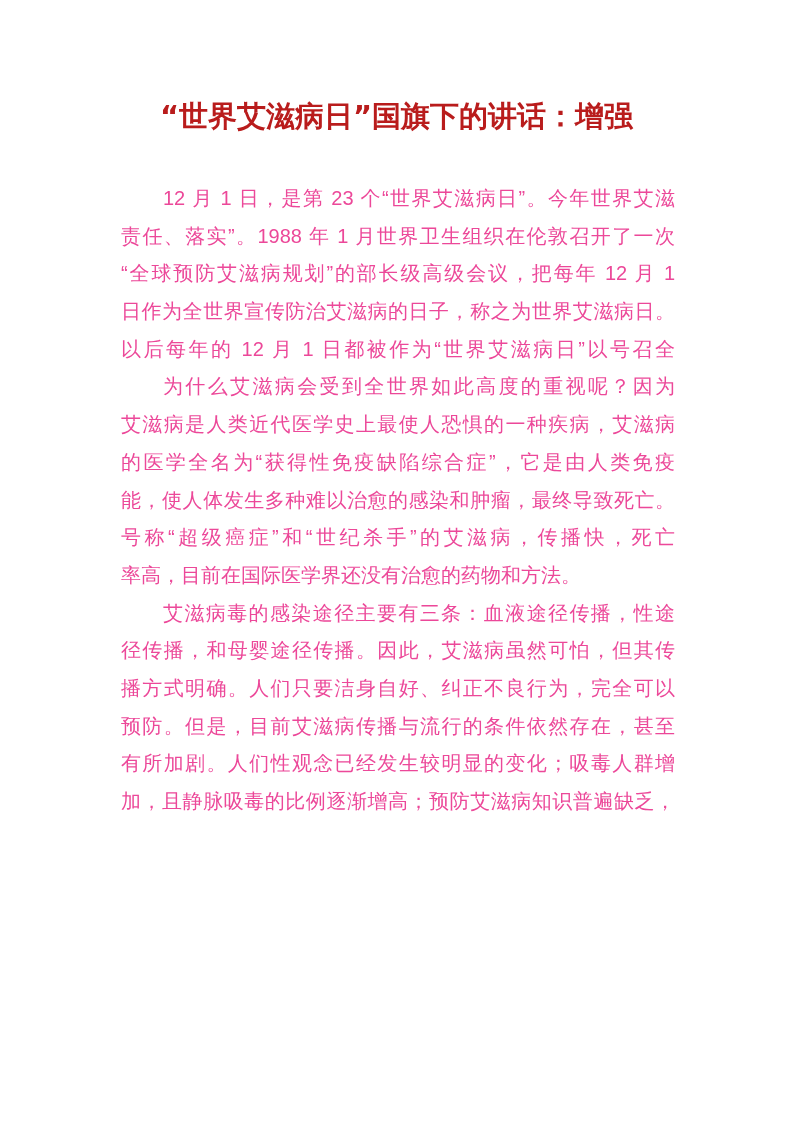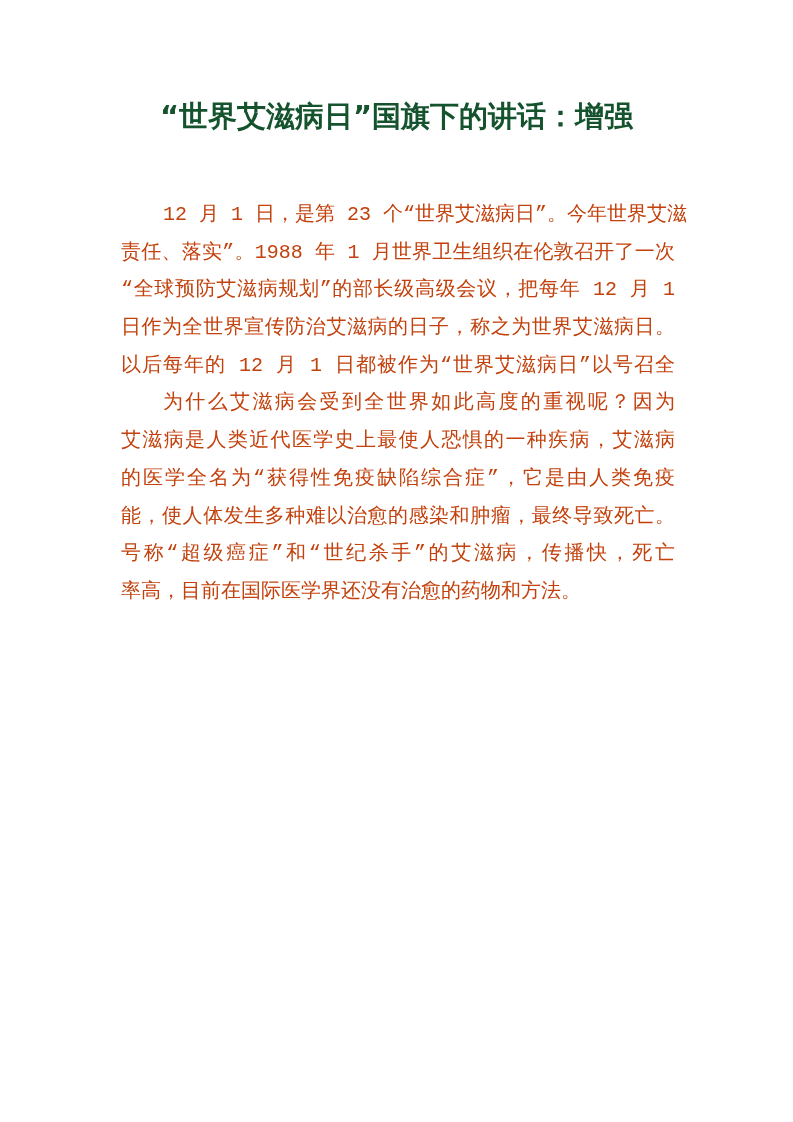--- a/index.html
+++ b/index.html
@@ -6,26 +6,26 @@
     body { width: 793px; height: 1122px; position: relative; overflow: hidden; }
     .page {
       position: absolute; left: 0; top: 0; width: 793px; height: 1122px;
       background: #ffffff; color: #1a1a1a;
     }
     .title {
       position: absolute; left: 100px; width: 593px; top: 94px;
       text-align: center;
       font-family: "DejaVu Sans", "Liberation Sans", sans-serif;
       font-weight: bold; font-size: 29px; line-height: 44px;
-      color: #14532d; margin: 0;
+      color: #b91c1c; margin: 0;
     }
     .body {
-      position: absolute; left: 121px; top: 196px; width: 554px;
-      font-family: Liberation Mono, monospace;
-      font-size: 20px; line-height: 37.7px; color: #c2410c;
+      position: absolute; left: 121px; top: 180px; width: 554px;
+      font-family: Liberation Sans, sans-serif;
+      font-size: 20px; line-height: 37.7px; color: #ec4899;
     }
     .line { display: block; white-space: nowrap; height: 37.7px; }
     .line.indent { padding-left: 42px; }
     .line.justify { text-align: justify; text-align-last: justify; }
   </style>
 </head>
 <body>
 
 <div class="page">
   <h1 class="title">
@@ -41,14 +41,22 @@
       <span class="line justify">以后每年的 12 月 1 日都被作为“世界艾滋病日”以号召全</span>
     </div>
     <div>
       <span class="line indent justify">为什么艾滋病会受到全世界如此高度的重视呢？因为</span>
       <span class="line justify">艾滋病是人类近代医学史上最使人恐惧的一种疾病，艾滋病</span>
       <span class="line justify">的医学全名为“获得性免疫缺陷综合症”，它是由人类免疫</span>
       <span class="line justify">能，使人体发生多种难以治愈的感染和肿瘤，最终导致死亡。</span>
       <span class="line justify">号称“超级癌症”和“世纪杀手”的艾滋病，传播快，死亡</span>
       <span class="line">率高，目前在国际医学界还没有治愈的药物和方法。</span>
     </div>
+    <div>
+      <span class="line indent justify">艾滋病毒的感染途径主要有三条：血液途径传播，性途</span>
+      <span class="line justify">径传播，和母婴途径传播。因此，艾滋病虽然可怕，但其传</span>
+      <span class="line justify">播方式明确。人们只要洁身自好、纠正不良行为，完全可以</span>
+      <span class="line justify">预防。但是，目前艾滋病传播与流行的条件依然存在，甚至</span>
+      <span class="line justify">有所加剧。人们性观念已经发生较明显的变化；吸毒人群增</span>
+      <span class="line justify">加，且静脉吸毒的比例逐渐增高；预防艾滋病知识普遍缺乏，</span>
+    </div>
   </div>
 </div>
 
 </body></html>

